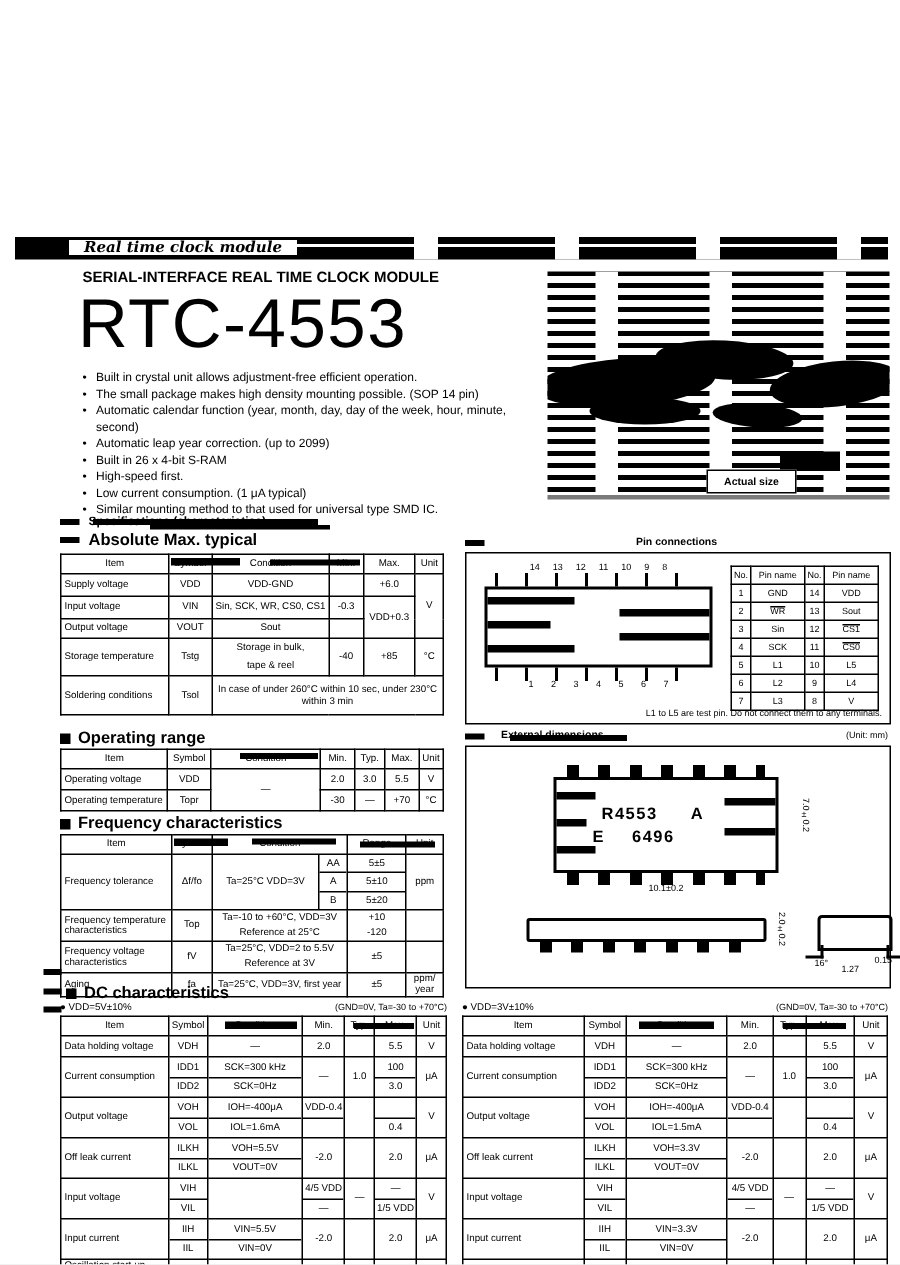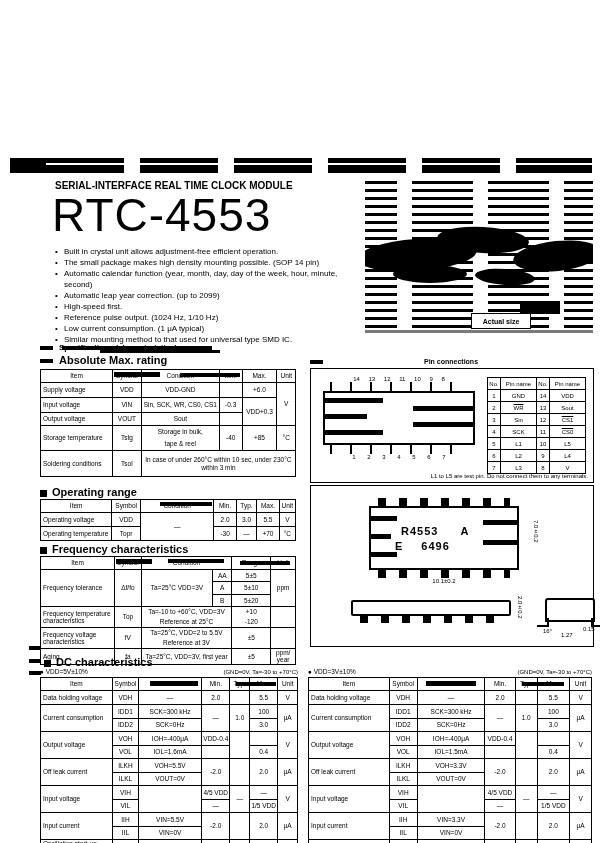--- a/index.html
+++ b/index.html
@@ -66,33 +66,34 @@
   .note{font-size:6px}
   .capline{display:flex;justify-content:space-between;align-items:flex-end;font-size:6.5px;white-space:nowrap}
 </style>
 </head>
 <body>
 
 <div class="page">
 
   <div class="abs banner">
     <div class="bseg"></div>
+    <div class="btext">Real time clock module</div>
     <div class="brest"></div>
   </div>
 
   <div class="abs" style="left:55px;top:180px;font-size:10px;font-weight:bold">SERIAL-INTERFACE REAL TIME CLOCK MODULE</div>
   <div class="abs" style="left:52px;top:188px;font-size:46px;font-weight:normal;letter-spacing:1px">RTC-4553</div>
 
   <ul class="abs feat" style="left:55px;top:246px;width:305px;margin:0;padding:0">
     <li>Built in crystal unit allows adjustment-free efficient operation.</li>
     <li>The small package makes high density mounting possible. (SOP 14 pin)</li>
     <li>Automatic calendar function (year, month, day, day of the week, hour, minute, second)</li>
     <li>Automatic leap year correction. (up to 2099)</li>
+    <li>Built in 26 x 4-bit S-RAM</li>
     <li>High-speed first.</li>
-    <li>Reference pulse output. (1024 Hz, 1/10 Hz)</li>
     <li>Low current consumption. (1 μA typical)</li>
     <li>Similar mounting method to that used for universal type SMD IC.</li>
   </ul>
 
   <div class="abs photo">
     <div class="pgap" style="left:32px"></div>
     <div class="pgap" style="left:108px"></div>
     <div class="pgap" style="left:184px"></div>
     <div class="blob" style="left:-8px;top:58px;width:120px;height:32px;transform:rotate(-4deg)"></div>
     <div class="blob" style="left:72px;top:46px;width:92px;height:26px;transform:rotate(3deg)"></div>
@@ -103,21 +104,21 @@
     <div class="actual" style="left:106px;top:132px;width:58px;height:14px">Actual size</div>
   </div>
 
   <div class="abs" style="left:40px;top:343px;width:250px;font-size:8px;font-weight:bold">
     <span class="dashb"></span><span>Specifications (characteristics)</span>
     <div class="smudge" style="left:22px;top:3px;width:150px;height:4px"></div>
     <div class="smudge" style="left:60px;top:7px;width:120px;height:3px"></div>
   </div>
 
   <div class="abs sechead" style="left:40px;top:354px">
-    <span class="dashb"></span><span>Absolute Max. rating</span>
+    <span class="dashb"></span><span>Absolute Max. typical</span>
   </div>
   <div class="abs" style="left:40px;top:369px;width:256px">
     <table class="t">
       <colgroup>
           <col style="width:70px">
           <col style="width:28px">
           <col style="width:76px">
           <col style="width:22px">
           <col style="width:34px">
           <col style="width:18px">
@@ -723,21 +724,21 @@
       </table>
     <div class="abs note" style="right:5px;bottom:3px">L1 to L5 are test pin. Do not connect them to any terminals.</div>
   </div>
 
   <div class="abs" style="left:310px;top:487px;width:282px;height:10px">
     <span class="dashb" style="position:absolute;left:0;top:2px"></span>
     <span class="smallhead" style="position:absolute;left:24px;top:0">External dimensions</span>
     <span class="note" style="position:absolute;right:0;top:1px">(Unit: mm)</span>
     <div class="smudge" style="left:30px;top:3px;width:78px;height:4px"></div>
   </div>
-  <div class="rbox" style="left:310px;top:485px;width:282px;height:160px">
+  <div class="rbox" style="left:310px;top:497px;width:282px;height:160px">
 
     <div class="abs" style="left:58px;top:12px;width:150px">
       <div class="leads"></div>
       <div class="tbody">
         <div class="cb" style="left:0;top:8px;width:26px"></div>
         <div class="cb" style="left:0;top:26px;width:20px"></div>
         <div class="cb" style="left:0;top:44px;width:26px"></div>
         <div class="cb" style="right:0;top:12px;width:34px"></div>
         <div class="cb" style="right:0;top:32px;width:34px"></div>
         <div class="mark" style="margin-left:30px">

